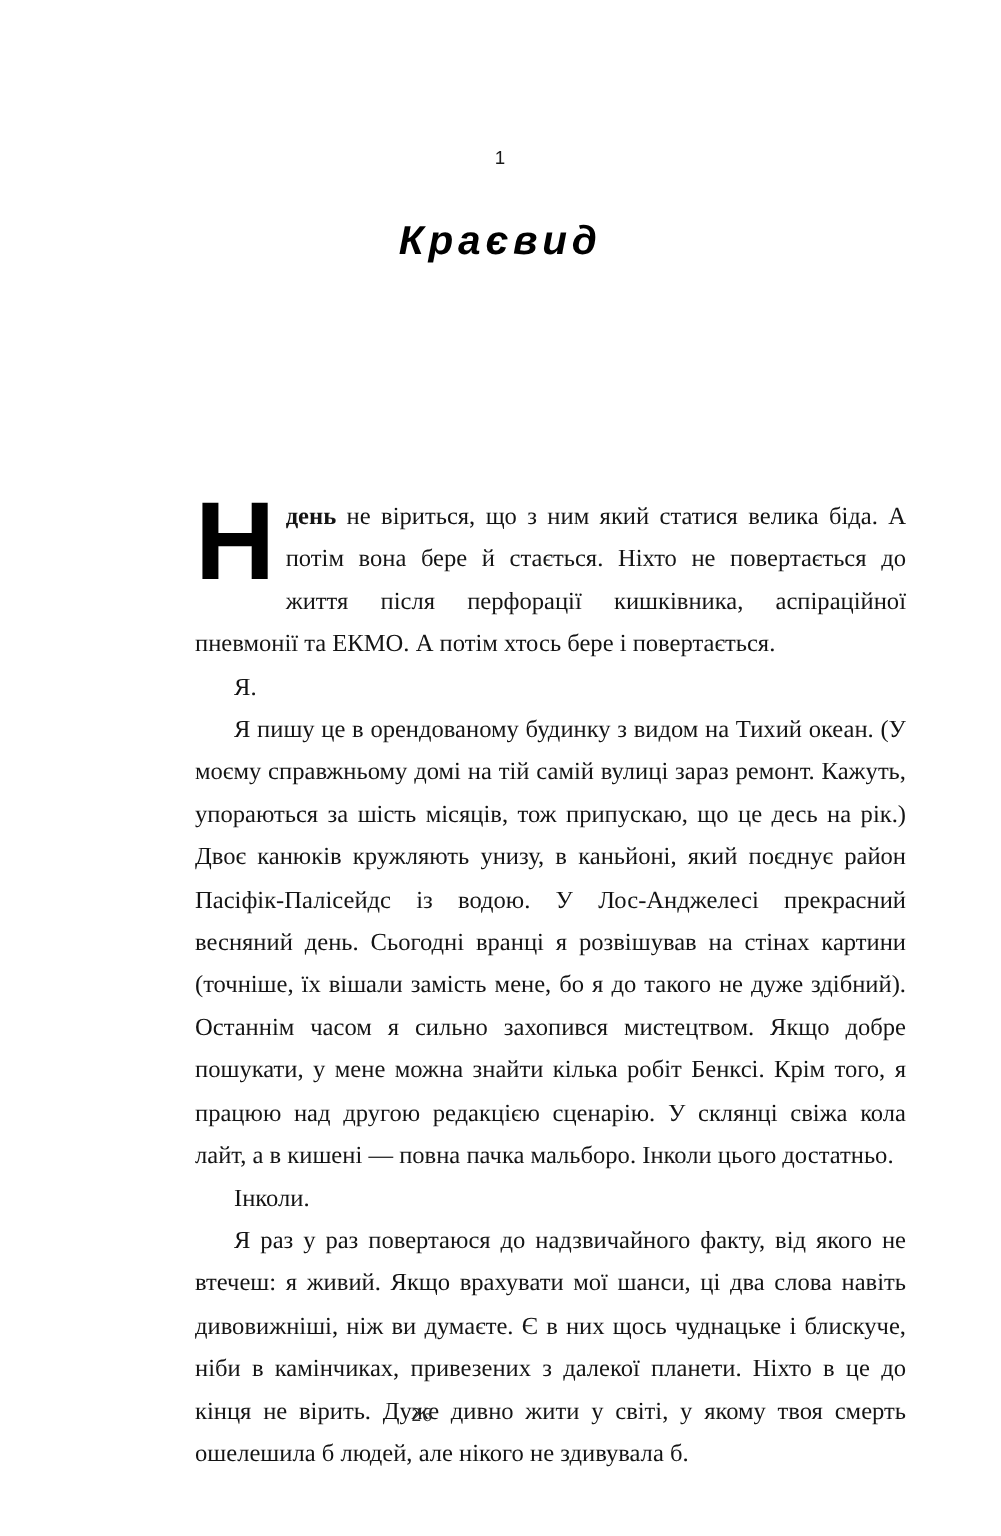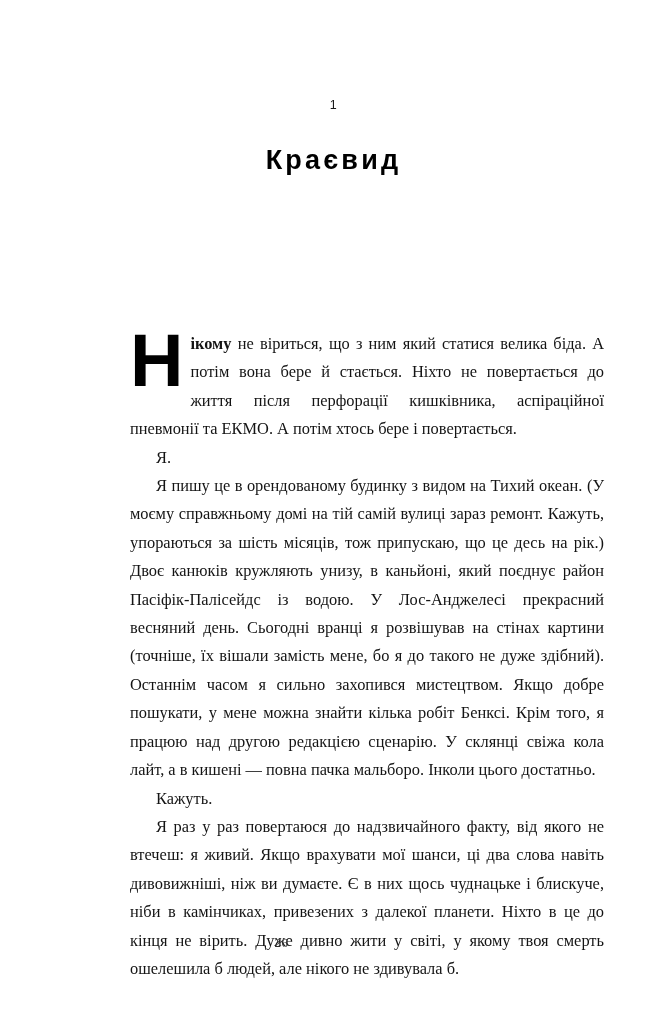--- a/index.html
+++ b/index.html
@@ -43,20 +43,21 @@
     position: absolute;
     left: 0;
     top: 145px;
     width: 667px;
     text-align: center;
     font-family: "Liberation Sans", "DejaVu Sans", sans-serif;
     font-size: 27px;
     font-weight: 700;
     color: #000000;
     letter-spacing: 3.2px;
+    font-style: italic;
   }
 
   
   .textblock {
     position: absolute;
     left: 130px;
     top: 330px;
     width: 474px;
   }
 
@@ -113,27 +114,27 @@
 <body>
 
 <div class="page">
 
   <div class="chapter-number">1</div>
 
   <div class="chapter-title">Краєвид</div>
 
   <div class="textblock">
 
-    <p class="para dropcap-para"><span class="dropcap">Н</span><span class="leadin">ікому</span><span> не віриться, що з ним який статися велика біда. А потім вона бере й стається. Ніхто не повертається до життя після перфорації кишківника, аспіраційної пневмонії та ЕКМО. А потім хтось бере і повертається.</span></p>
+    <p class="para dropcap-para"><span class="dropcap">Н</span><span class="leadin">день</span><span> не віриться, що з ним який статися велика біда. А потім вона бере й стається. Ніхто не повертається до життя після перфорації кишківника, аспіраційної пневмонії та ЕКМО. А потім хтось бере і повертається.</span></p>
 
     <p class="para indent">Я.</p>
 
     <p class="para indent">Я пишу це в орендованому будинку з видом на Тихий океан. (У моєму справжньому домі на тій самій вулиці зараз ремонт. Кажуть, упораються за шість місяців, тож припускаю, що це десь на рік.) Двоє канюків кружляють унизу, в каньйоні, який поєднує район Пасіфік-Палісейдс із водою. У Лос-Анджелесі прекрасний весняний день. Сьогодні вранці я розвішував на стінах картини (точніше, їх вішали замість мене, бо я до такого не дуже здібний). Останнім часом я сильно захопився мистецтвом. Якщо добре пошукати, у мене можна знайти кілька робіт Бенксі. Крім того, я працюю над другою редакцією сценарію. У склянці свіжа кола лайт, а в кишені — повна пачка мальборо. Інколи цього достатньо.</p>
 
-    <p class="para indent">Кажуть.</p>
+    <p class="para indent">Інколи.</p>
 
     <p class="para indent"><span>Я раз у раз повертаюся до надзвичайного факту, від якого не втечеш: я </span><span class="it">живий</span><span>. Якщо врахувати мої шанси, ці два слова навіть дивовижніші, ніж ви думаєте. Є в них щось чуднацьке і блискуче, ніби в камінчиках, привезених з далекої планети. Ніхто в це до кінця не вірить. Дуже дивно жити у світі, у якому твоя смерть ошелешила б людей, але нікого не здивувала б.</span></p>
 
   </div>
 
   <div class="folio">26</div>
 
 </div>
 
 </body></html>

